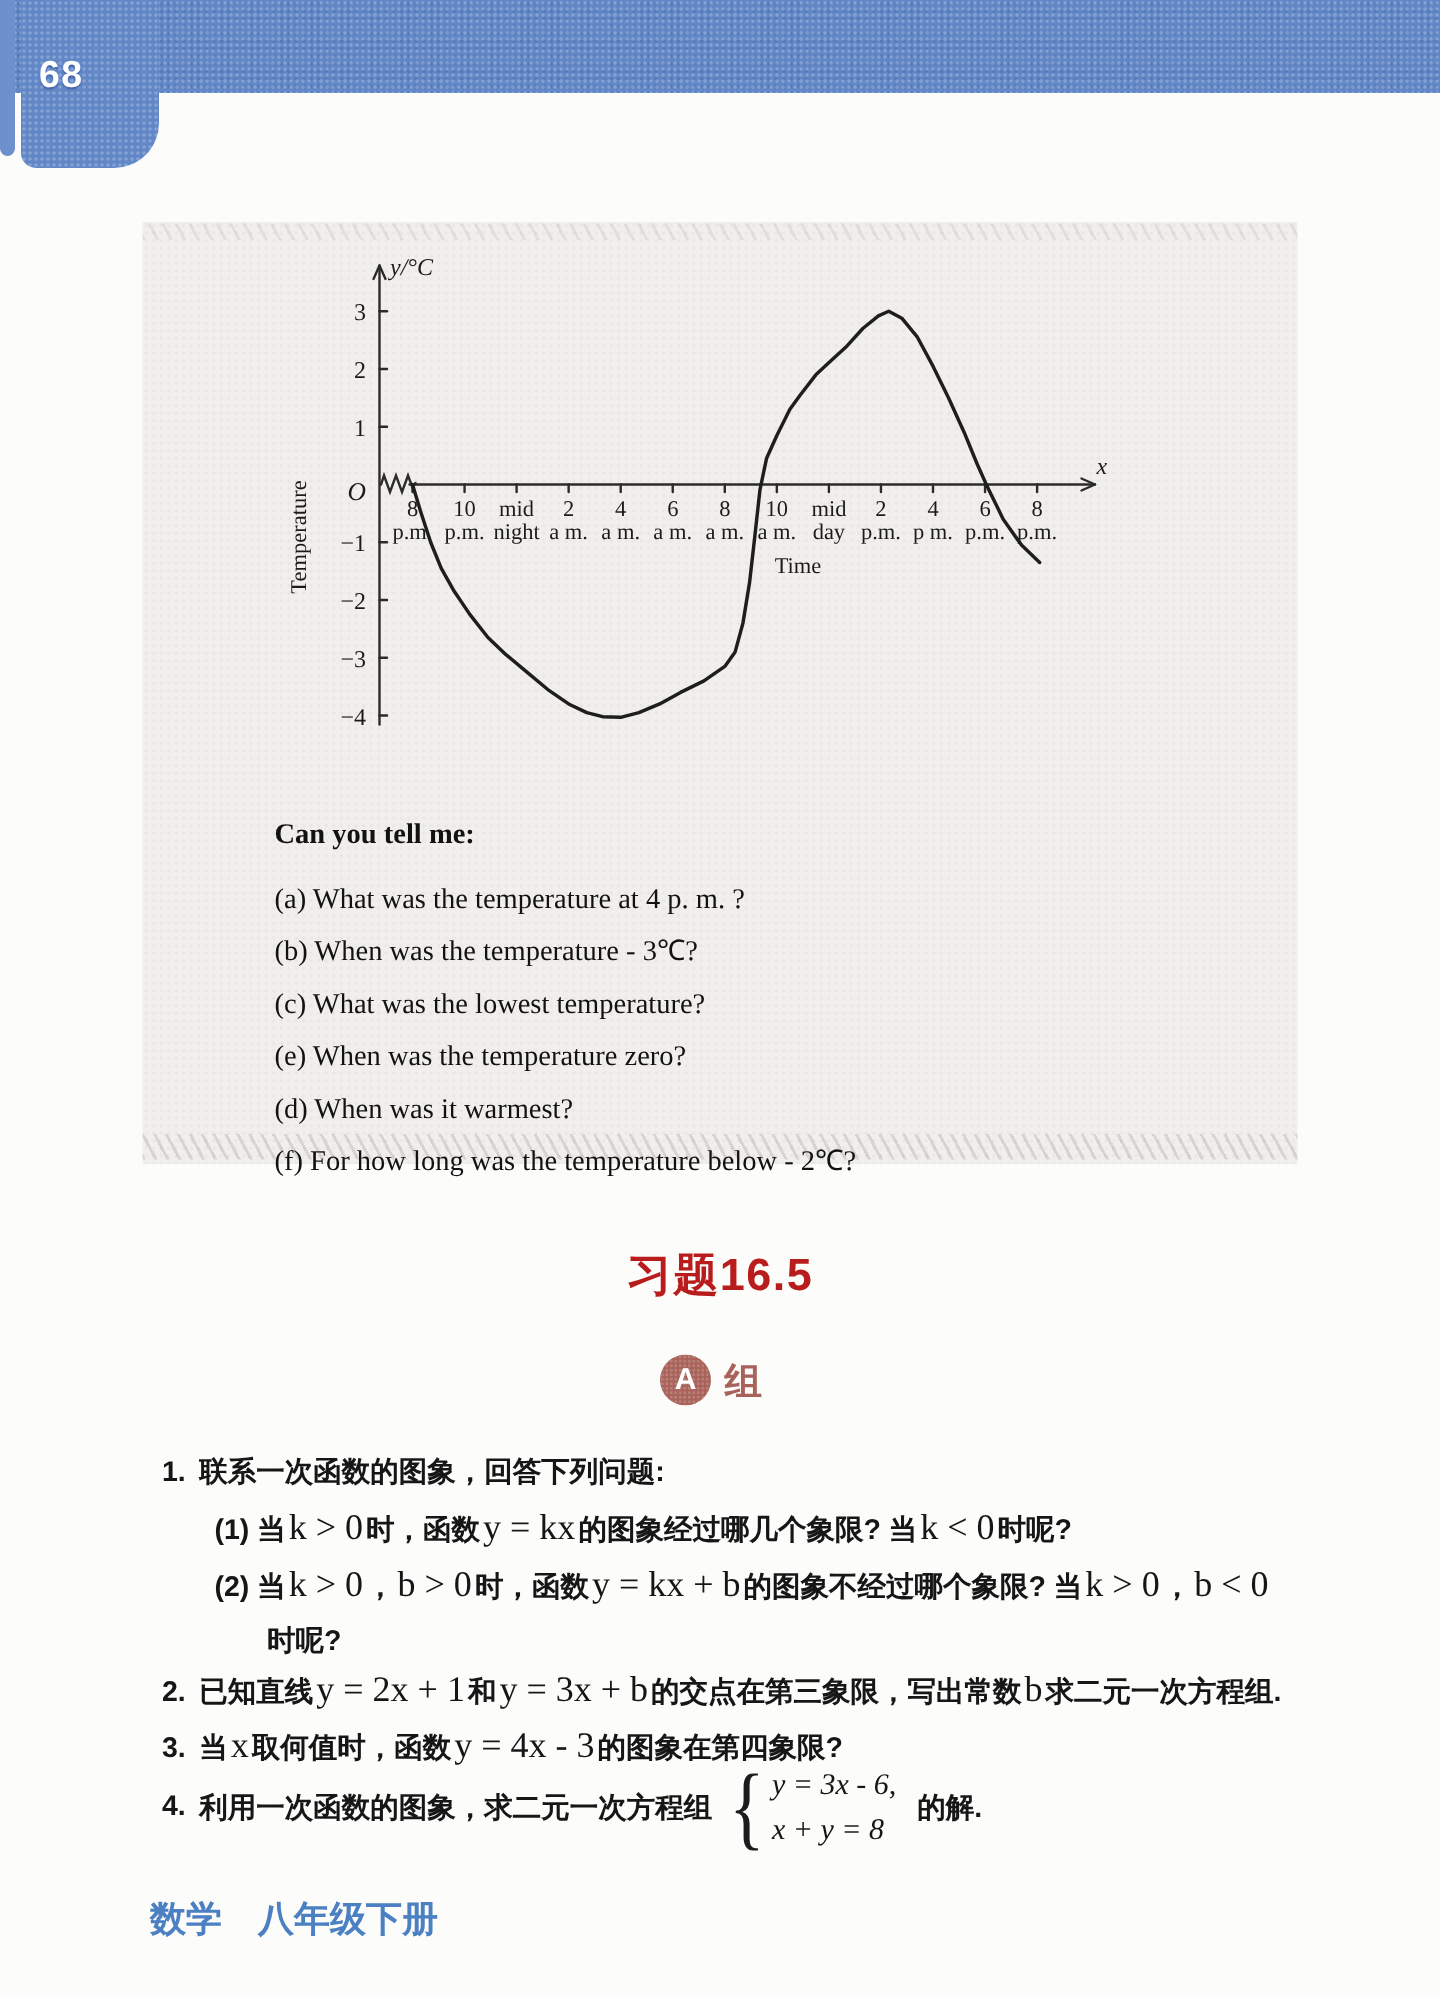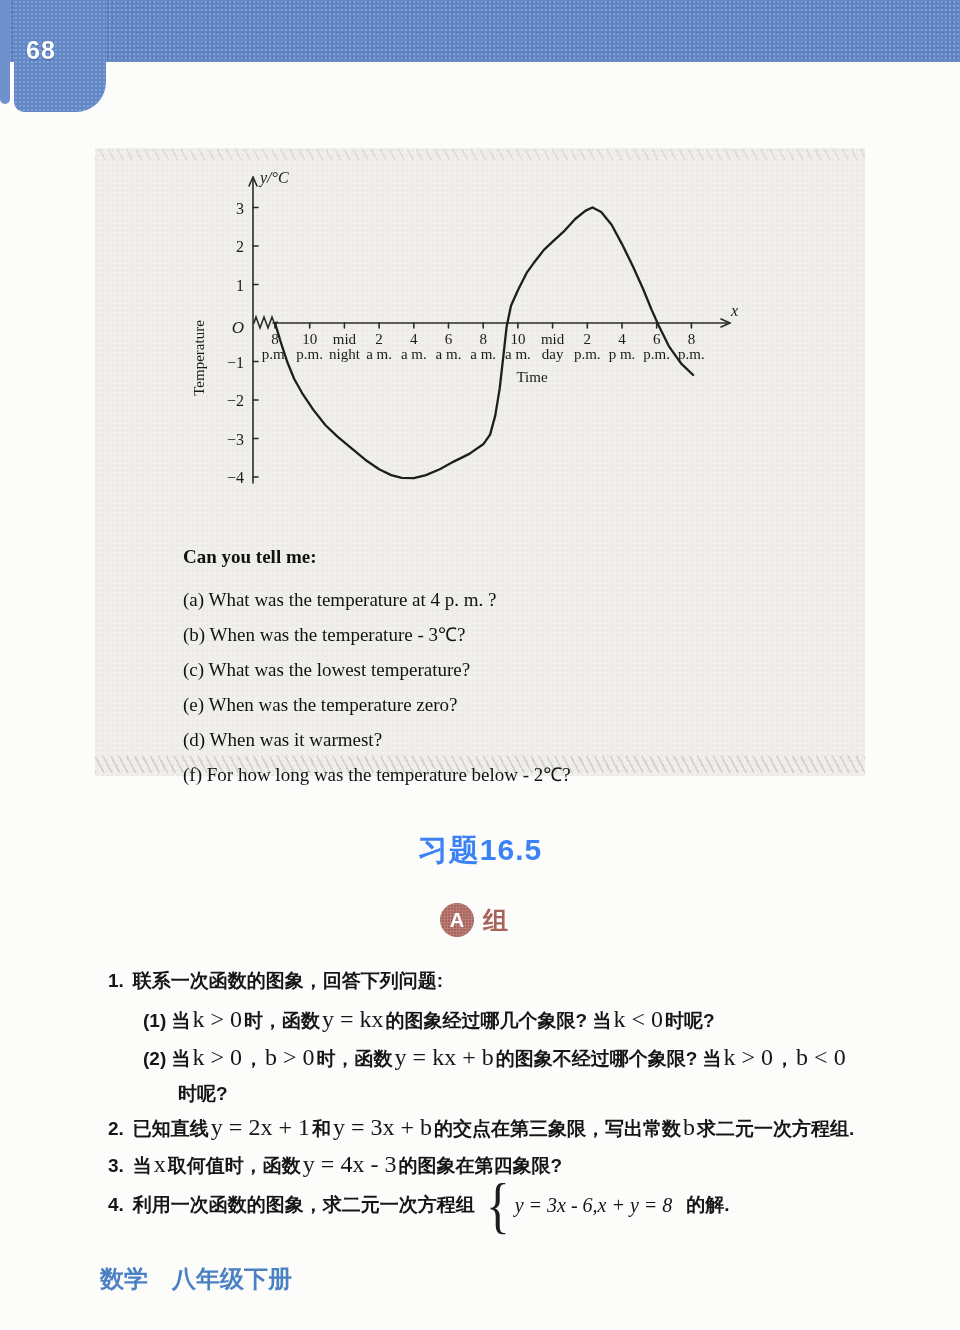--- a/index.html
+++ b/index.html
@@ -33,33 +33,33 @@
   #chart .var{font-size:16px;font-style:italic;}
   #chart .olabel{font-size:17px;font-style:italic;}
   #chart .axis-label{font-size:15px;}
 
   
   .questions{position:absolute;left:183px;top:500px;font-family:"Liberation Serif",serif;font-size:19px;color:#121212;margin-top:46px;}
   .q-head{font-weight:600;margin-bottom:14px;}
   .q-line{line-height:35px;white-space:nowrap;}
 
   
-  .section-title{position:absolute;left:0;right:0;top:830px;text-align:center;font-size:30px;font-weight:bold;color:#3b82f6;letter-spacing:1px;}
+  .section-title{position:absolute;left:0;right:0;top:830px;text-align:center;font-size:30px;font-weight:bold;color:#b91c1c;letter-spacing:1px;}
   .group-row{position:absolute;left:440px;top:903px;display:flex;align-items:center;}
   .badge{width:34px;height:34px;border-radius:50%;background:#a8625a;color:#fff;font-size:20px;font-weight:bold;display:flex;align-items:center;justify-content:center;
     background-image:radial-gradient(rgba(255,255,255,.18) 1px,transparent 1.2px);background-size:3px 3px;}
   .badge-label{margin-left:9px;color:#a8625a;font-size:25px;font-weight:bold;}
 
   
   .ex{position:absolute;font-size:19px;font-weight:600;color:#161616;white-space:nowrap;}
   .ex .n{font-weight:bold;margin-right:9px;}
   .mvar{font-family:"Liberation Serif",serif;font-weight:500;font-size:24px;padding:0 2px;}
   #ex4{display:flex;align-items:center;}
   #ex4 .brace{font-family:"Liberation Serif",serif;font-size:62px;font-weight:300;line-height:60px;margin:0 2px 0 8px;transform:scaleX(.8);color:#1c1c1c;}
-  #ex4 .sys{display:flex;flex-direction:row;justify-content:center;}
+  #ex4 .sys{display:flex;flex-direction:column;justify-content:center;}
   #ex4 .eq{font-family:"Liberation Serif",serif;font-style:italic;font-weight:500;font-size:20px;line-height:30px;}
   #ex4 .post{margin-left:14px;}
 
   
   .footer{position:absolute;left:100px;top:1263px;color:#4b80c3;font-size:24px;font-weight:bold;display:flex;gap:24px;}
 </style>
 </head>
 <body>
 
 <div class="page">

